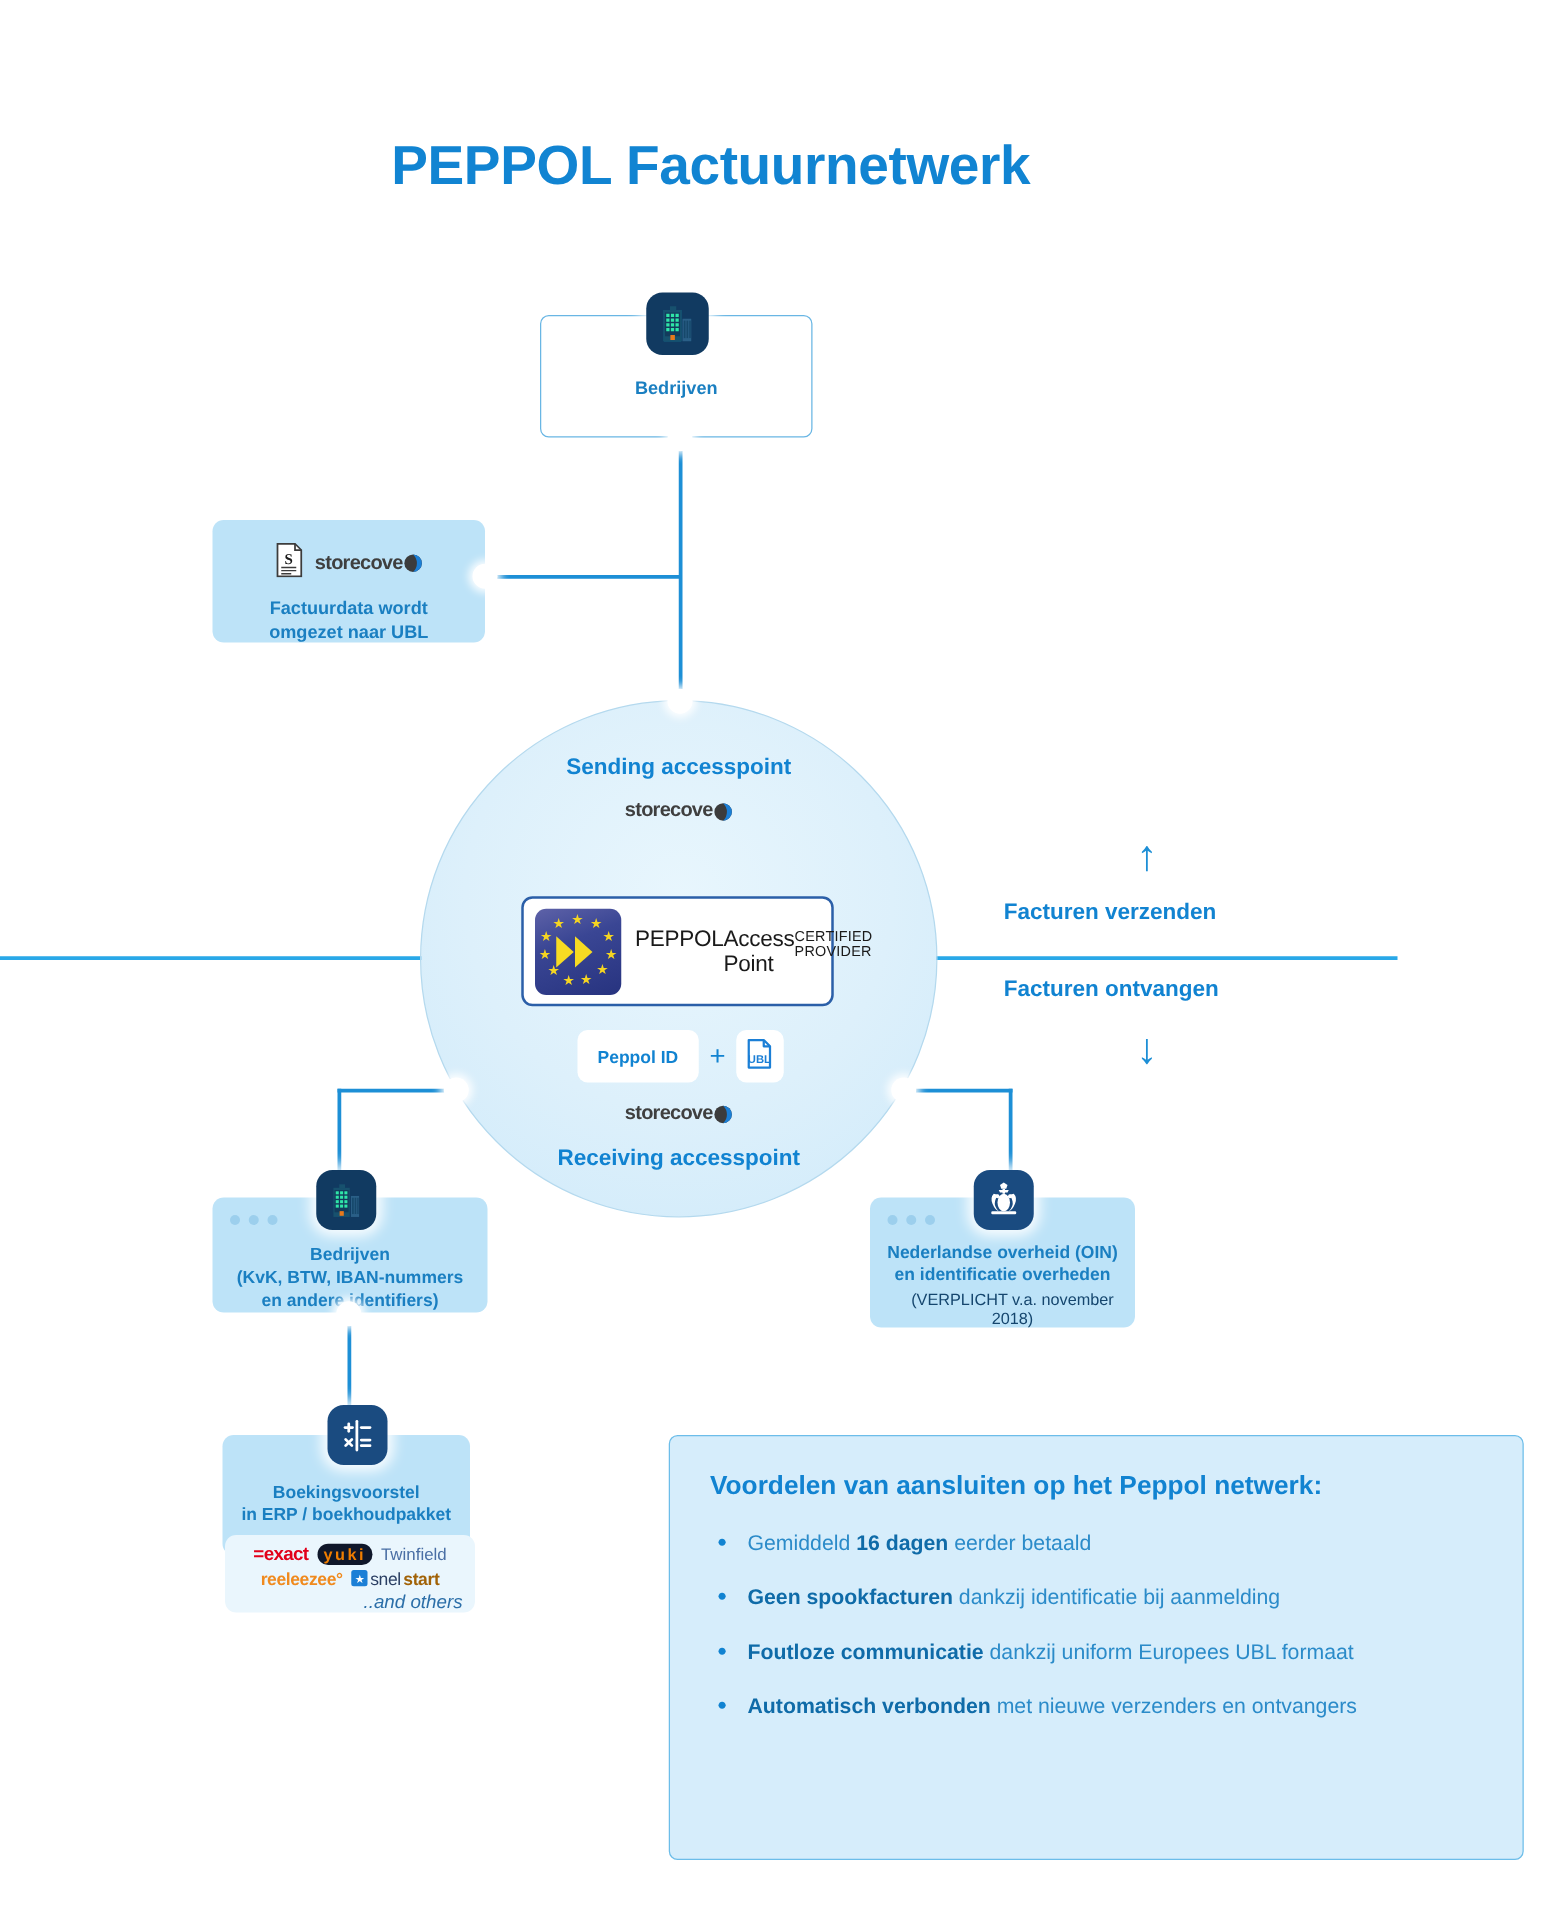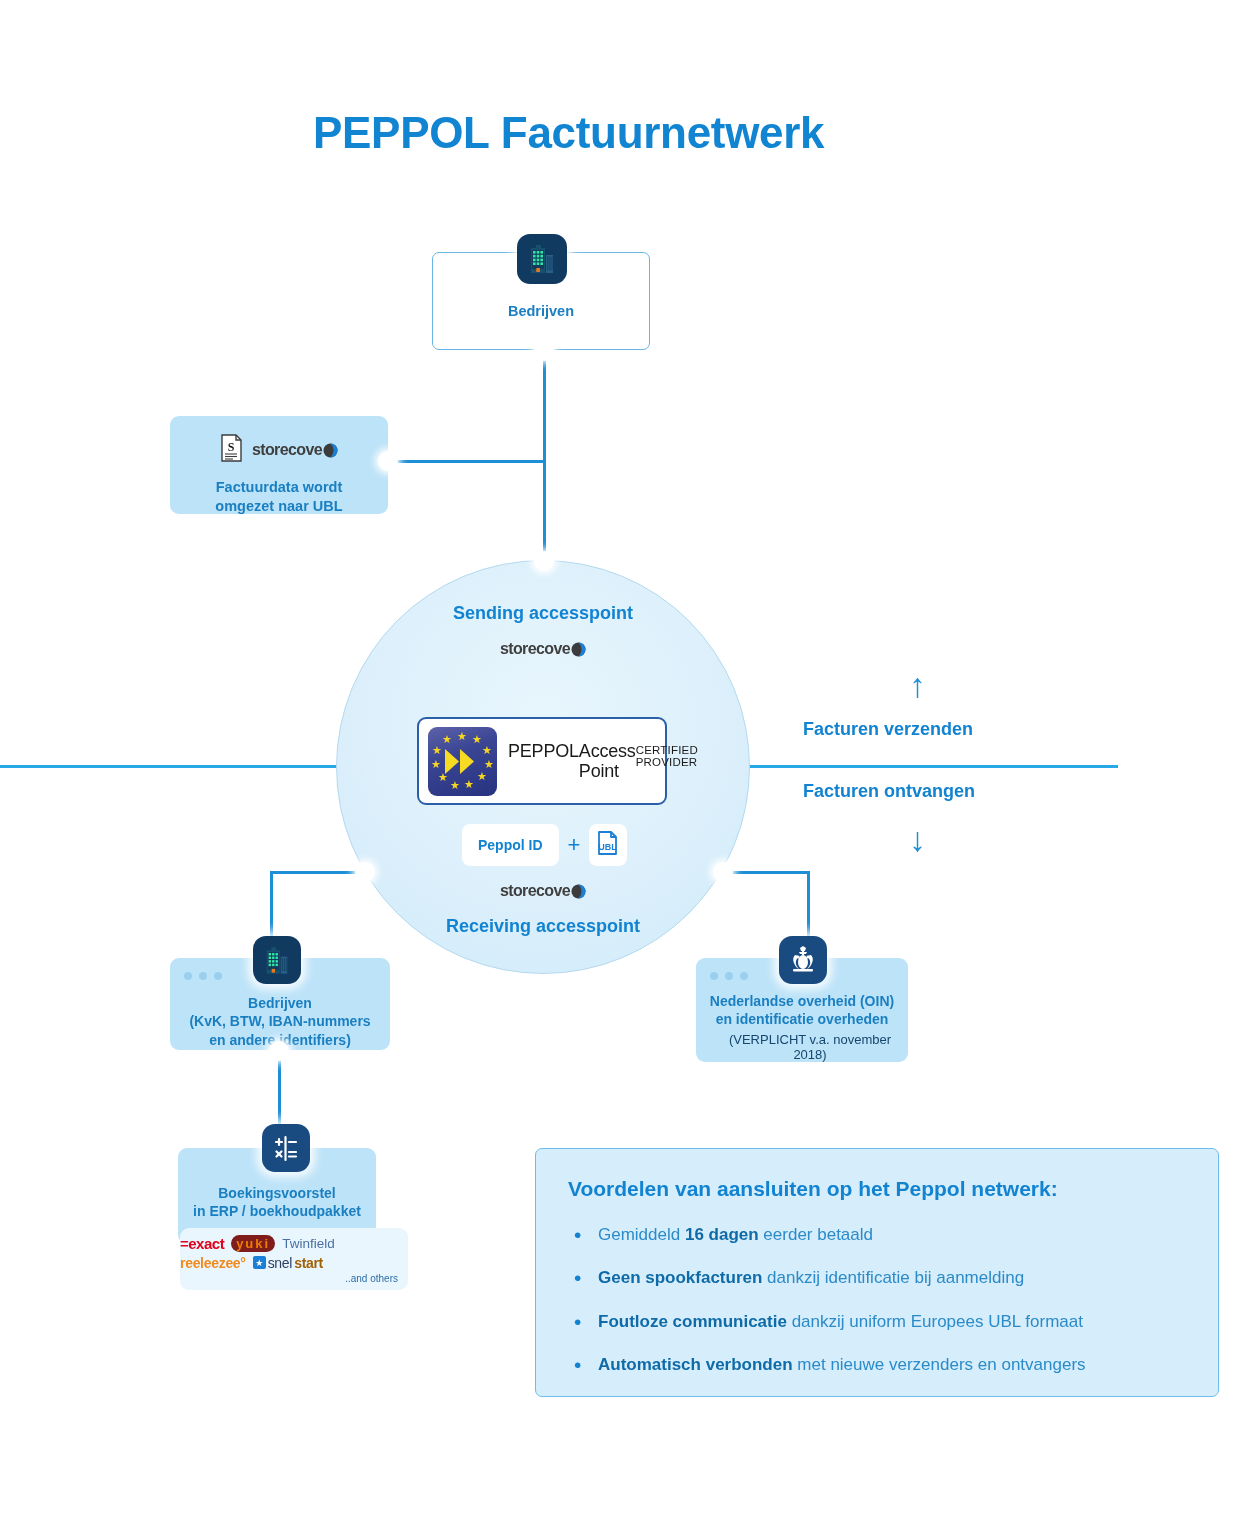--- a/index.html
+++ b/index.html
@@ -144,40 +144,40 @@
   #card-overheid .title-txt { position: absolute; left: 6px; right: 6px; top: 34px; font-size: 14px; }
   #card-overheid .sub-txt {
     position: absolute; left: 4px; right: 4px; top: 74px;
     text-align: center; font-size: 13px; color: #15466e; font-weight: 400; margin-left: 16px;
   }
 
   #card-erp { left: 178px; top: 1148px; width: 198px; height: 96px; }
   #card-erp .title-txt { position: absolute; left: 4px; right: 4px; top: 36px; font-size: 14px; }
 
   #logo-panel {
-    left: 180px; top: 1228px; width: 228px; height: 62px;
+    left: 180px; top: 1228px; width: 200px; height: 62px;
     background: #eaf6fd; border-radius: 9px;
-    display: flex; flex-direction: column; padding-top: 6px;
+    display: flex; flex-direction: column; align-items: center; padding-top: 6px;
   }
   .logo-line { display: flex; align-items: center; gap: 7px; height: 19px; }
   .lg-exact { font-size: 15px; font-weight: 700; color: #e2001a; letter-spacing: -0.5px; }
   .lg-yuki {
     font-size: 13px; font-weight: 700; color: #ef7d00; letter-spacing: 2px;
-    background: #7f1d1d; border-radius: 9px; padding: 1px 5px;
+    background: #0f172a; border-radius: 9px; padding: 1px 5px;
   }
   .lg-twinfield { font-size: 13.5px; color: #4a6fa5; }
   .lg-reeleezee { font-size: 14px; font-weight: 700; color: #f08a1e; letter-spacing: -0.3px; }
   .lg-snelstart { font-size: 14px; color: #2b3f63; letter-spacing: -0.3px; display: flex; align-items: center; gap: 2px; }
   .lg-snelstart b { color: #a16207; }
   .snel-sq { width: 13px; height: 13px; background: #1b7fd6; border-radius: 2px; display: inline-flex; align-items: center; justify-content: center; color: #fff; font-size: 9px; }
-  .lg-others { font-size: 10px; color: #2b6ea8; align-self: flex-end; margin-right: 10px; margin-top: 1px; }
+  .lg-others { font-size: 15px; color: #2b6ea8; align-self: flex-end; margin-right: 10px; margin-top: 1px; font-style: italic; }
 
   
   #benefits {
-    left: 535px; top: 1148px; width: 684px; height: 249px;
+    left: 535px; top: 1148px; width: 684px; height: 340px;
     background: #d6edfb; border: 1.5px solid #6cbde9; border-radius: 7px;
     padding: 28px 32px;
   }
   #benefits h2 {
     font-size: 21px; font-weight: 700; color: #1183d1; margin-bottom: 22px;
   }
   #benefits ul { list-style: none; margin-top: 23px; }
   #benefits li {
     position: relative; padding-left: 30px; margin-bottom: 22px;
     font-size: 17px; color: #2b8bc9; line-height: 1.25;

